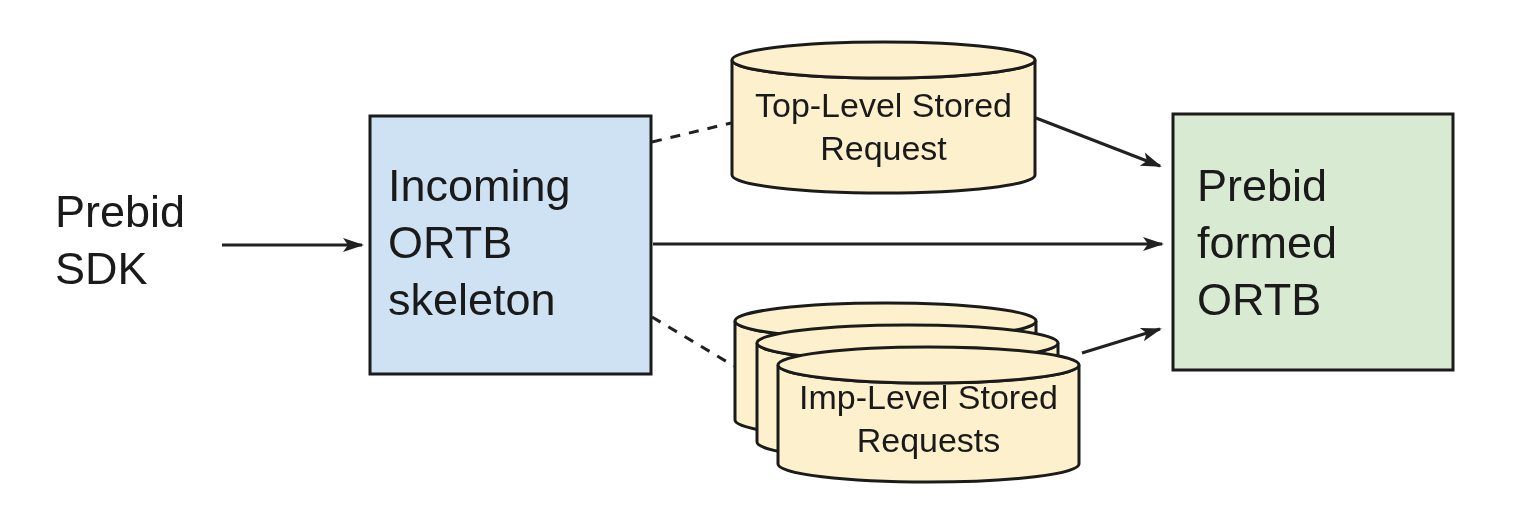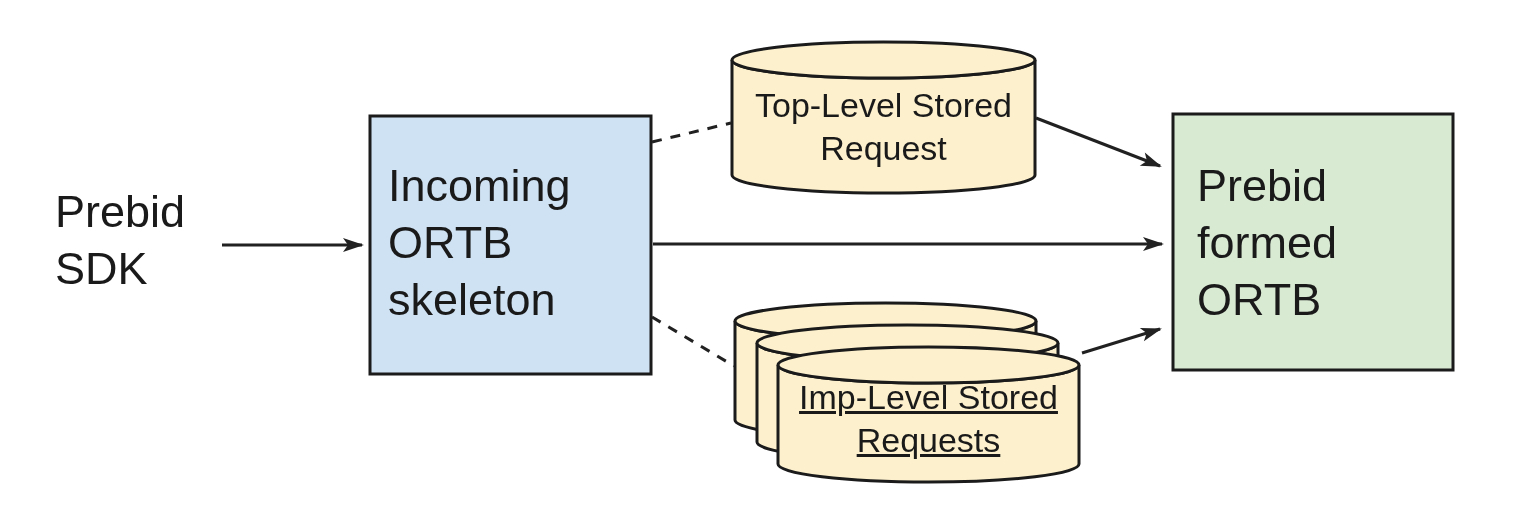--- a/index.html
+++ b/index.html
@@ -90,20 +90,20 @@
   <div class="node-label label-lg" style="left:55px; top:183px;">Prebid
 SDK</div>
 
   <div class="node-label label-lg" style="left:388px; top:157px;">Incoming
 ORTB
 skeleton</div>
 
   <div class="node-label label-sm" style="left:732px; top:84px; width:303px;">Top-Level Stored
 Request</div>
 
-  <div class="node-label label-sm" style="left:778px; top:376px; width:301px;text-decoration:underline;">Imp-Level Stored
+  <div class="node-label label-sm" style="left:778px; top:376px; width:301px;">Imp-Level Stored
 Requests</div>
 
   <div class="node-label label-lg" style="left:1197px; top:157px;">Prebid
 formed
 ORTB</div>
 
 </div>
 
 </body></html>

